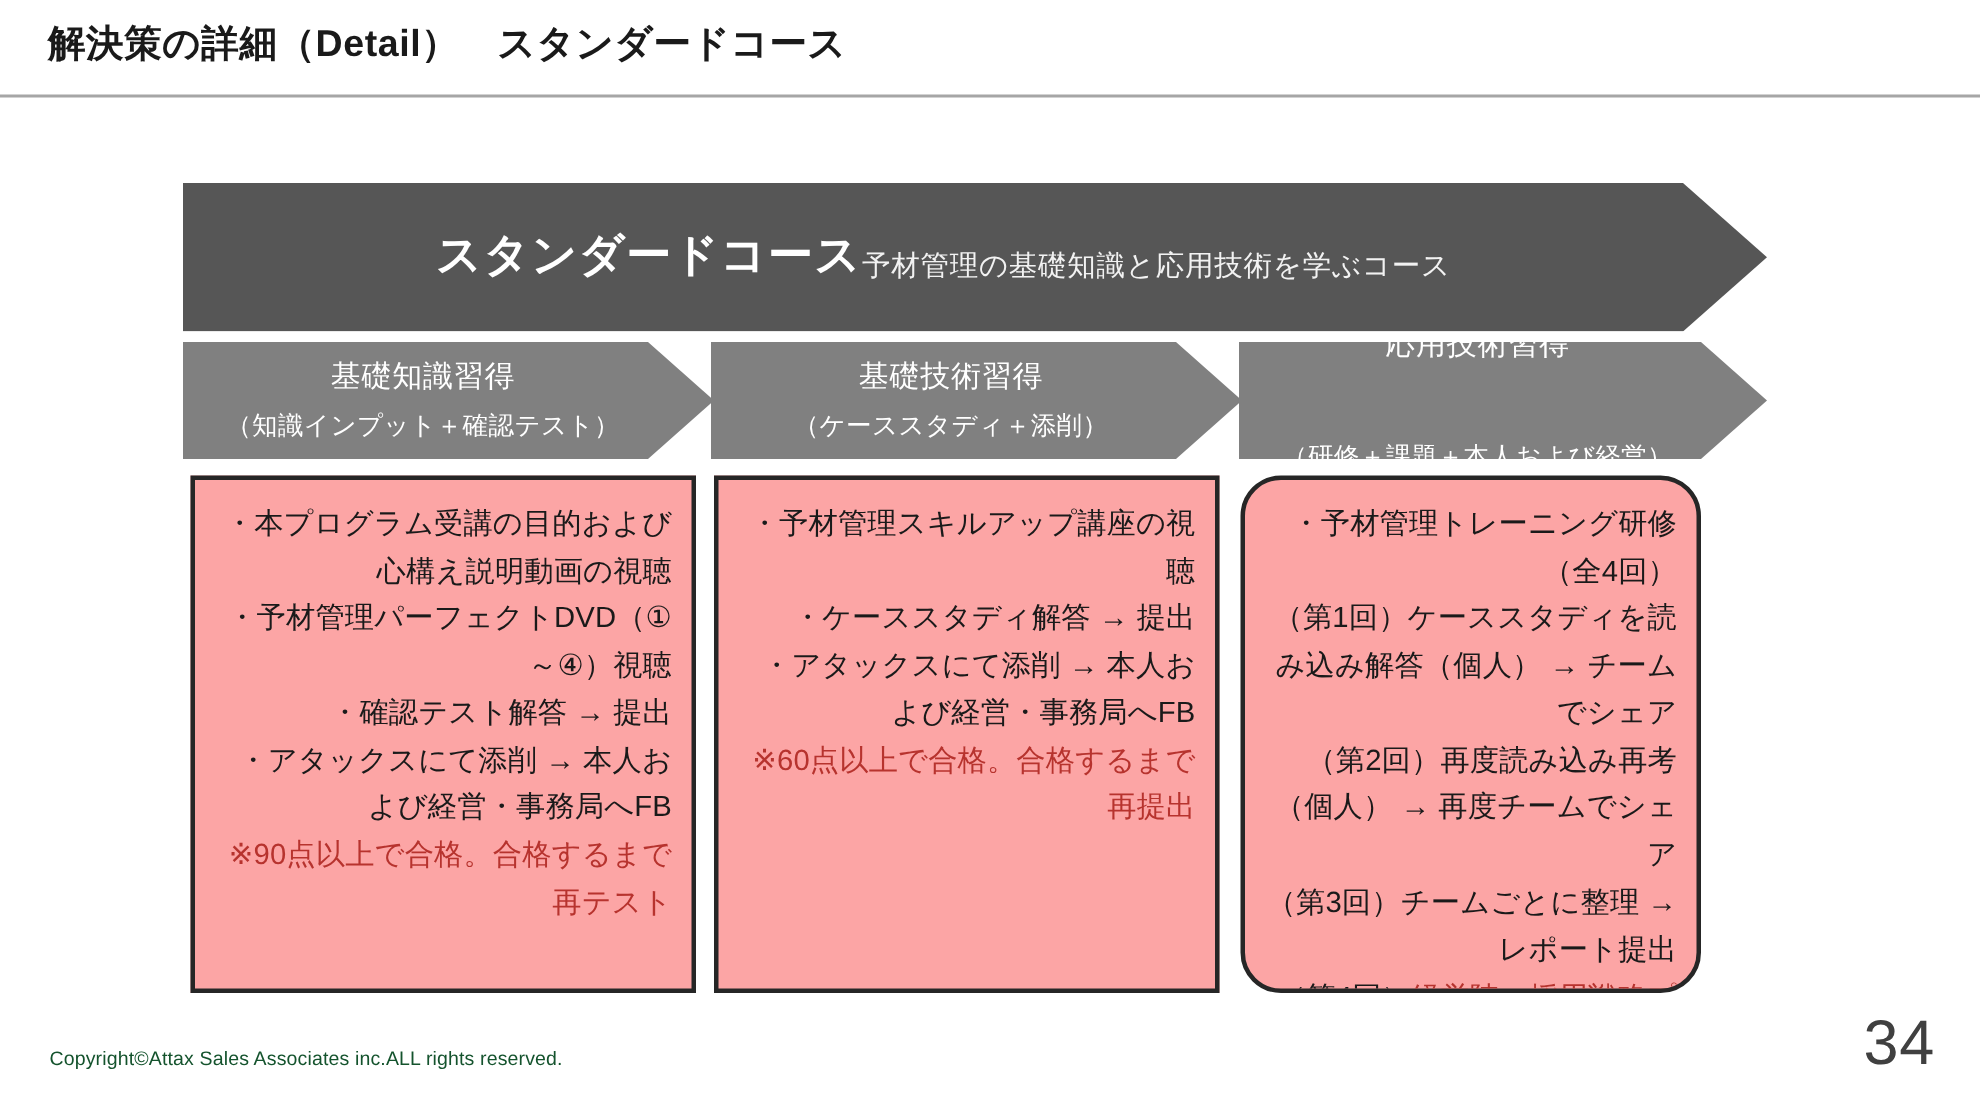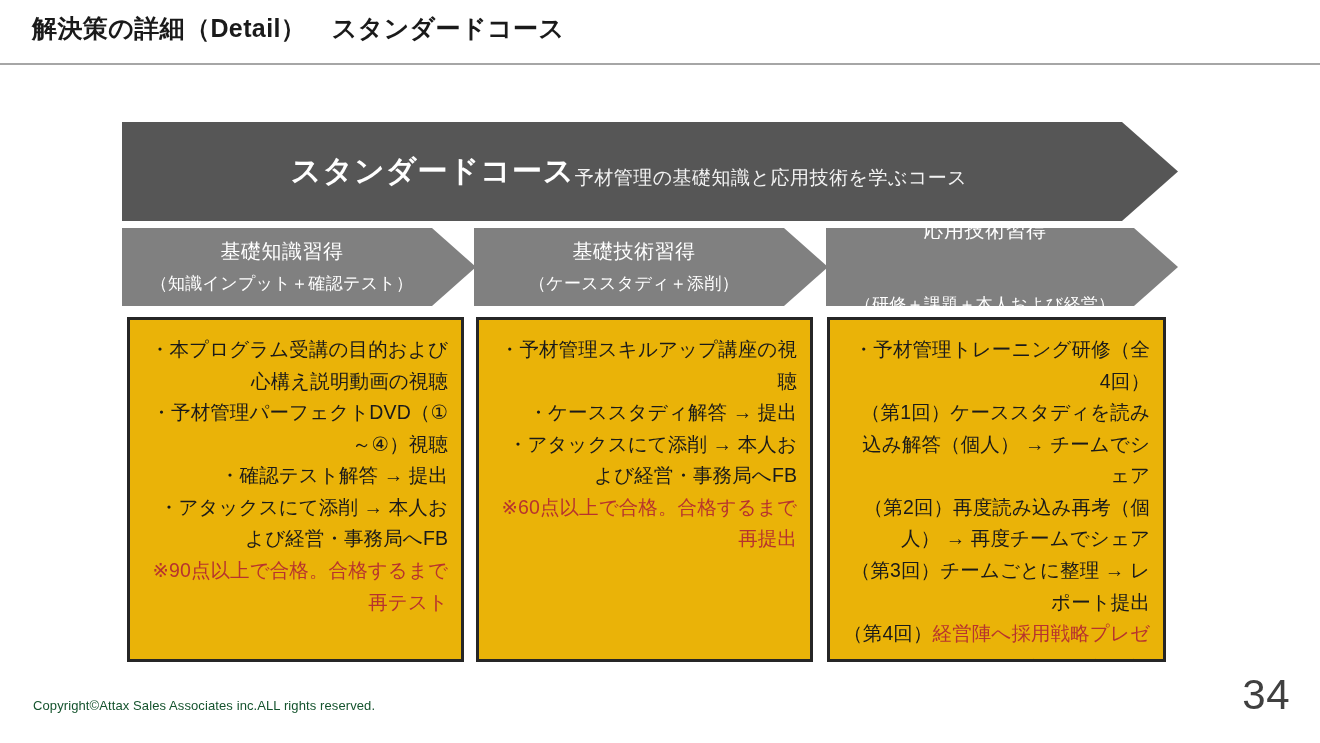--- a/index.html
+++ b/index.html
@@ -98,28 +98,28 @@
     line-height: 1.2;
     margin-top: 11px;
     letter-spacing: 0.3px;
   }
 
   
   .content-box {
     position: absolute;
     top: 317px;
     height: 345px;
-    background: #eab308;
+    background: #fca5a5;
     border: 3px solid #262626;
     padding: 14px 13px 10px 13px;
     overflow: hidden;
   }
   .content-box.b1 { left: 127px; width: 337px; }
   .content-box.b2 { left: 476px; width: 337px; }
-  .content-box.b3 { left: 827px; width: 339px; }
+  .content-box.b3 { left: 827px; width: 307px; border-radius: 27px; }
 
   .box-body {
     font-size: 19.5px;
     line-height: 1.62;
     color: #1a1a1a;
     letter-spacing: 0.1px;
     word-break: break-all;
   }
   .box-body p { margin: 0; }
   .red { color: #b7332e; }

